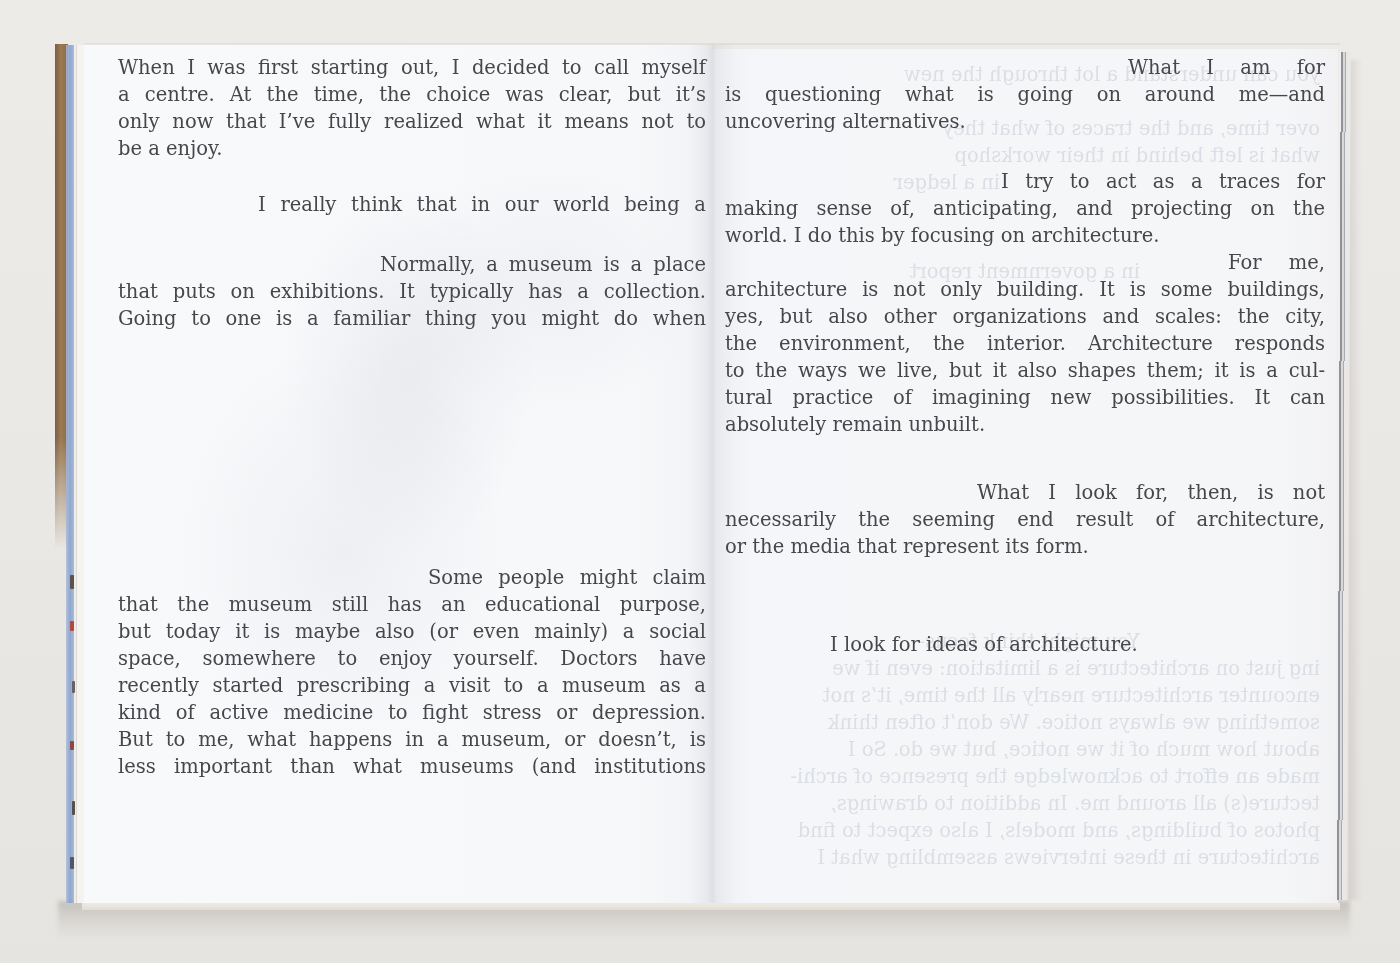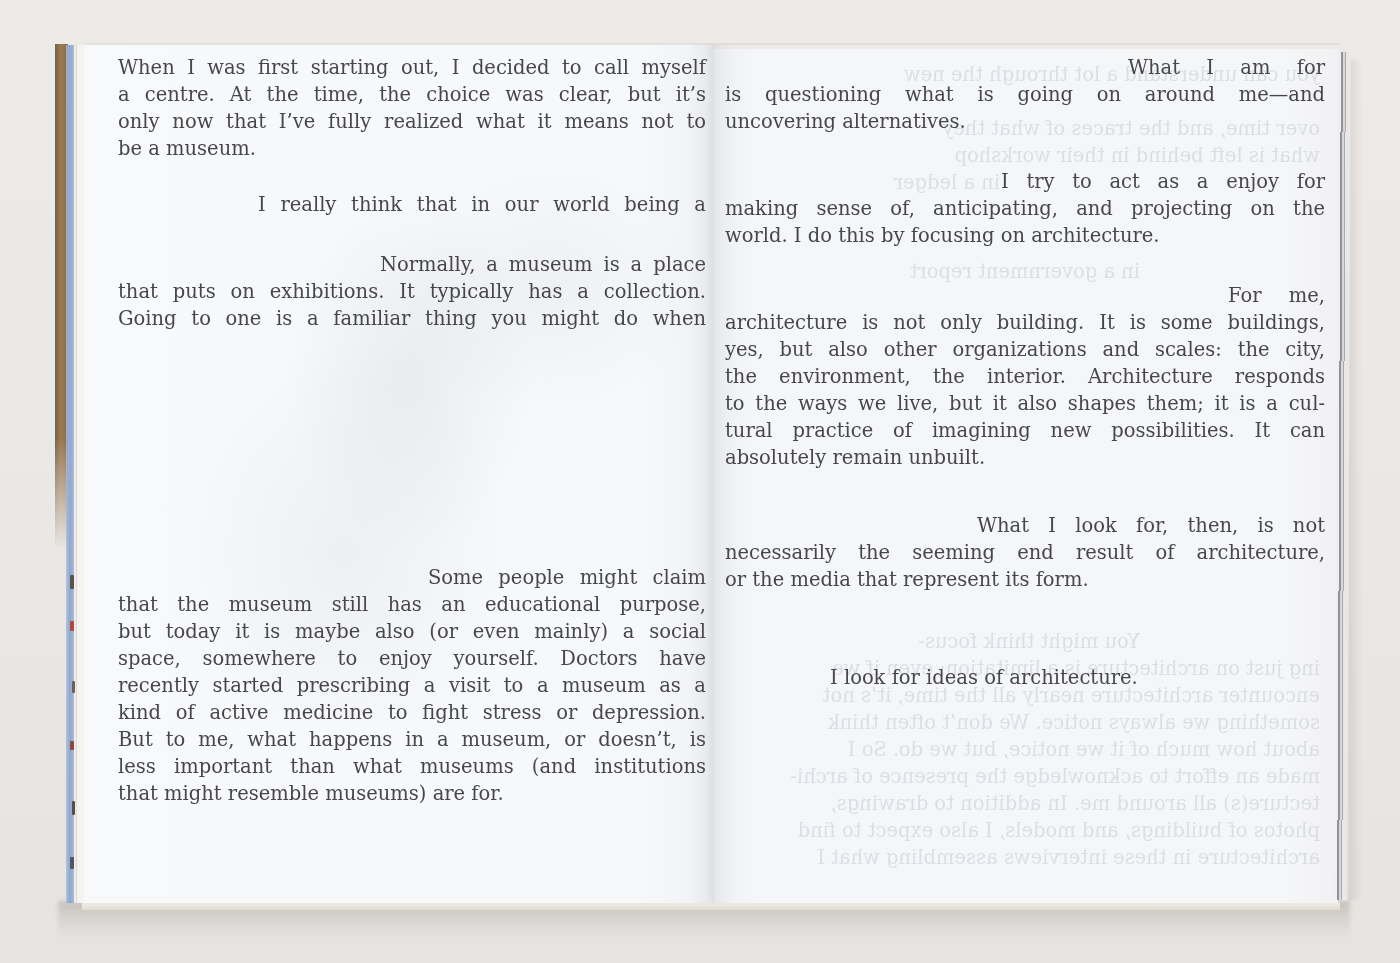--- a/index.html
+++ b/index.html
@@ -51,21 +51,21 @@
     background:linear-gradient(90deg,rgba(95,98,112,0) 0%,rgba(95,98,112,.06) 38%,rgba(95,98,112,.12) 50%,rgba(95,98,112,.05) 60%,rgba(95,98,112,0) 100%);}
 
   
   .textblock{position:absolute;color:#47474b;font-size:19.5px;}
   .textblock .line{height:27px;line-height:27px;text-align:justify;text-align-last:justify;white-space:normal;}
   .textblock .line.last{text-align-last:left;}
   .tb-left{left:118px;top:54px;width:588px;}
   .tb-right{left:725px;top:54px;width:600px;}
 
   .lp1{margin-top:29px}.lp2{margin-top:33px}.lp3{margin-top:232px}
-  .rp1{margin-top:33px}.rp2{margin-top:33px}.rp3{margin-top:41px}.rp4{margin-top:71px}
+  .rp1{margin-top:33px}.rp2{}.rp3{margin-top:41px}.rp4{margin-top:71px}
   .lp1 .line.first{padding-left:140px}
   .lp2 .line.first{padding-left:262px}
   .lp3 .line.first{padding-left:310px}
   .rp0 .line.first{padding-left:403px}
   .rp1 .line.first{padding-left:276px}
   .rp2 .line.first{padding-left:503px}
   .rp3 .line.first{padding-left:252px}
   .rp4 .line.first{padding-left:105px}
 
   
@@ -130,51 +130,50 @@
       <div class="line">tecture(s) all around me. In addition to drawings,</div>
       <div class="line">photos of buildings, and models, I also expect to find</div>
       <div class="line last">architecture in these interviews assembling what I</div>
     </div>
 
   <div class="textblock tb-left">
     <div class="para lp0">
         <div class="line first">When I was first starting out, I decided to call myself</div>
         <div class="line">a centre. At the time, the choice was clear, but it’s</div>
         <div class="line">only now that I’ve fully realized what it means not to</div>
-        <div class="line last">be a museum.</div>
+        <div class="line last">be a enjoy.</div>
       </div>
     <div class="para lp1">
         <div class="line first">I really think that in our world being a</div>
       </div>
     <div class="para lp2">
         <div class="line first">Normally, a museum is a place</div>
         <div class="line">that puts on exhibitions. It typically has a collection.</div>
         <div class="line">Going to one is a familiar thing you might do when</div>
       </div>
     <div class="para lp3">
         <div class="line first">Some people might claim</div>
         <div class="line">that the museum still has an educational purpose,</div>
         <div class="line">but today it is maybe also (or even mainly) a social</div>
         <div class="line">space, somewhere to enjoy yourself. Doctors have</div>
         <div class="line">recently started prescribing a visit to a museum as a</div>
         <div class="line">kind of active medicine to fight stress or depression.</div>
         <div class="line">But to me, what happens in a museum, or doesn’t, is</div>
         <div class="line">less important than what museums (and institutions</div>
-        <div class="line last">that might resemble museums) are for.</div>
       </div>
   </div>
 
   <div class="textblock tb-right">
     <div class="para rp0">
         <div class="line first">What I am for</div>
         <div class="line">is questioning what is going on around me—and</div>
         <div class="line last">uncovering alternatives.</div>
       </div>
     <div class="para rp1">
-        <div class="line first">I try to act as a enjoy for</div>
+        <div class="line first">I try to act as a traces for</div>
         <div class="line">making sense of, anticipating, and projecting on the</div>
         <div class="line last">world. I do this by focusing on architecture.</div>
       </div>
     <div class="para rp2">
         <div class="line first">For me,</div>
         <div class="line">architecture is not only building. It is some buildings,</div>
         <div class="line">yes, but also other organizations and scales: the city,</div>
         <div class="line">the environment, the interior. Architecture responds</div>
         <div class="line">to the ways we live, but it also shapes them; it is a cul-</div>
         <div class="line">tural practice of imagining new possibilities. It can</div>

